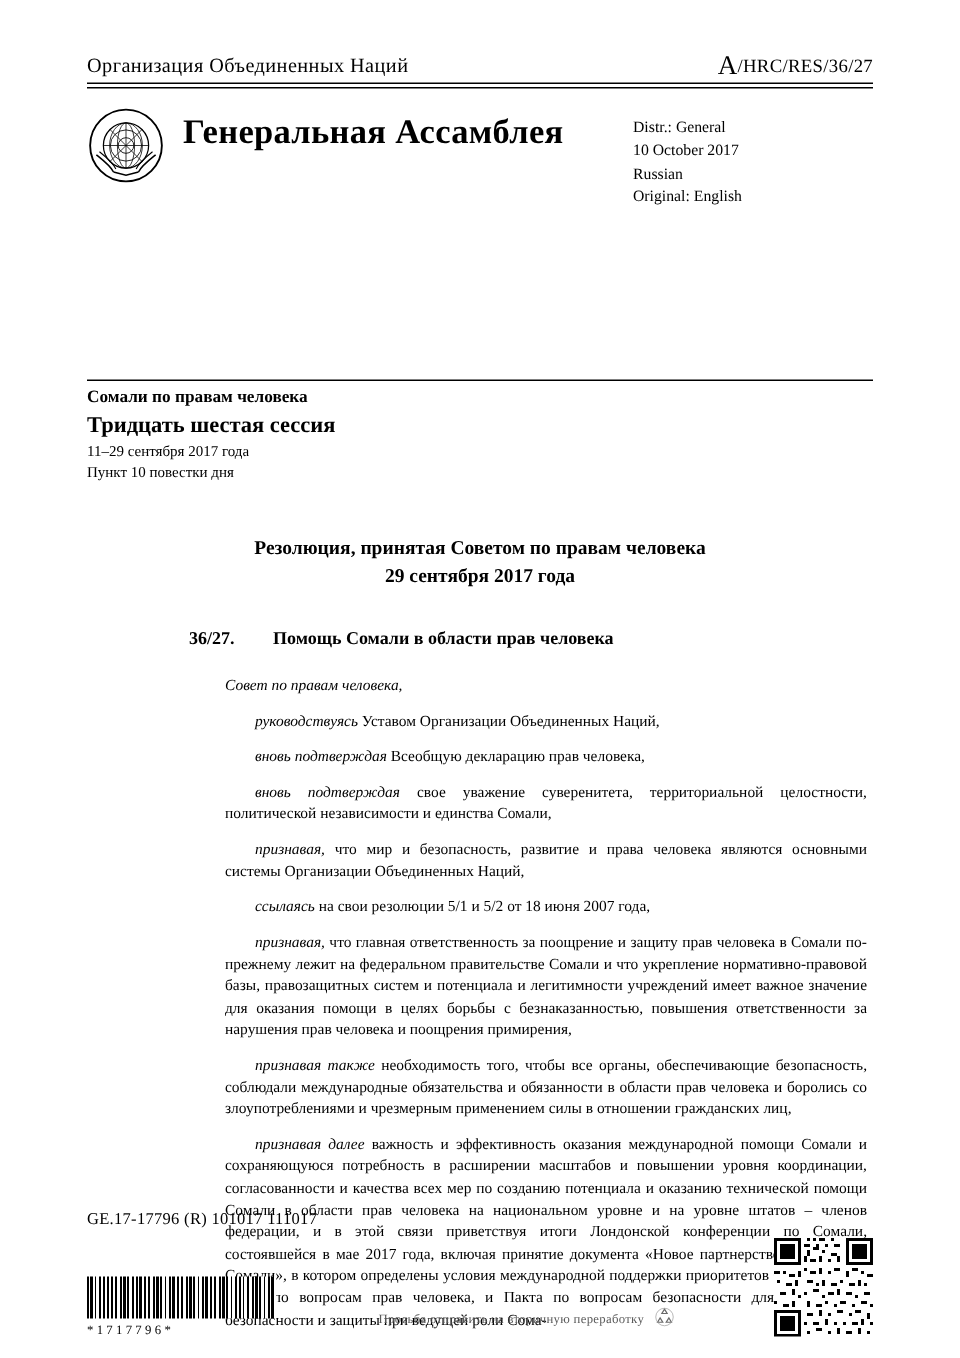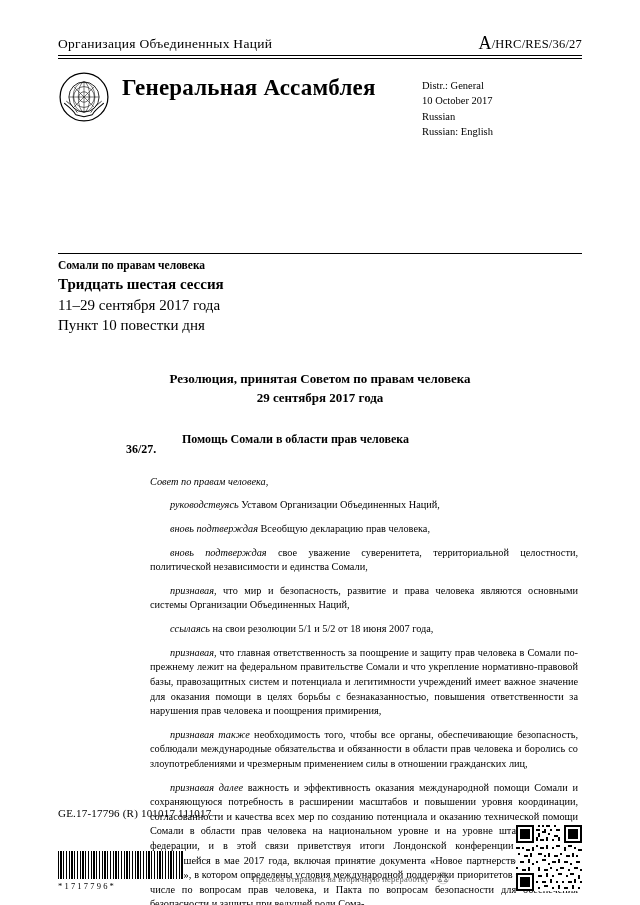--- a/index.html
+++ b/index.html
@@ -97,39 +97,39 @@
   }
   .council-title {
     font-size: 11.5px;
     font-weight: bold;
   }
   .council-session {
     font-size: 15px;
     font-weight: bold;
   }
   .council-line {
-    font-size: 15px;
+    font-size: 10px;
   }
 
   .res-heading {
     text-align: center;
     font-size: 13px;
     font-weight: bold;
     line-height: 1.45;
     margin-top: 34px;
   }
 
   .item-line {
     margin-top: 24px;
     font-size: 12px;
     font-weight: bold;
     padding-left: 68px;
     display: flex;
   }
-  .item-num { width: 56px; flex: 0 0 56px; margin-top: 10px; }
+  .item-num { width: 56px; flex: 0 0 56px; }
 
   .res-body {
     margin-top: 18px;
     padding-left: 92px;
     padding-right: 4px;
   }
   .res-body p {
     margin: 0 0 9px 0;
     font-size: 10.3px;
     line-height: 1.42;
@@ -214,21 +214,21 @@
           <path d="M16 58 C26 66 33 72 37 80" fill="none" stroke="#000" stroke-width="1.4"></path>
           <path d="M84 58 C74 66 67 72 63 80" fill="none" stroke="#000" stroke-width="1.4"></path>
           <path d="M34 84 L50 88 L66 84" fill="none" stroke="#000" stroke-width="2"></path>
         </svg>
       </div>
       <div class="ga-title">Генеральная Ассамблея</div>
       <div class="distr-block">
         <div>Distr.: General</div>
         <div>10 October 2017</div>
         <div>Russian</div>
-        <div>Russian: English</div>
+        <div>Original: English</div>
       </div>
     </div>
   </div>
 
   <div class="sep-rule"></div>
   <div class="council-block">
     <div class="council-title">Сомали по правам человека</div>
     <div class="council-session">Тридцать шестая сессия</div>
     <div class="council-line">11–29 сентября 2017 года</div>
     <div class="council-line">Пункт 10 повестки дня</div>

